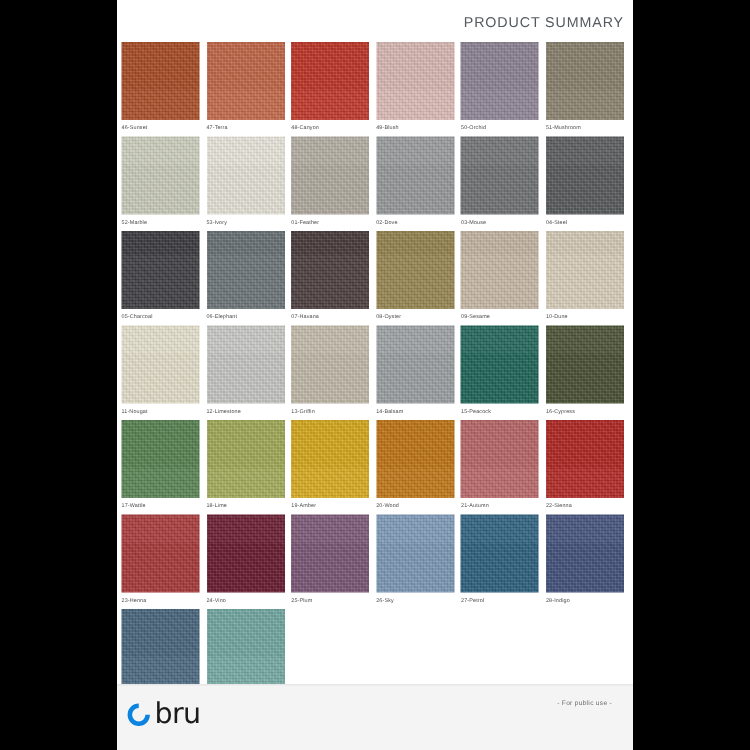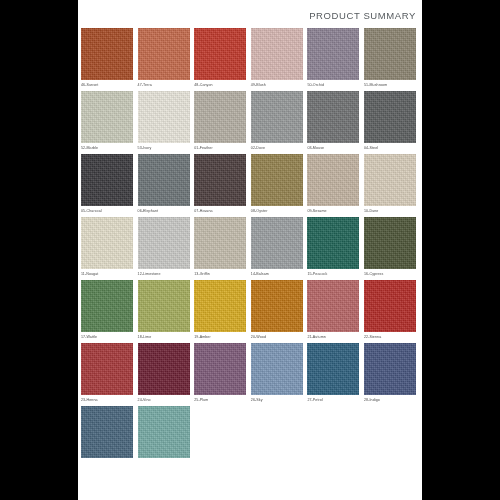--- a/index.html
+++ b/index.html
@@ -285,15 +285,24 @@
             <div class="swatch-chip" title="" style="background: rgb(71, 100, 124);"></div>
             <div class="swatch-label"></div>
           </div>
           <div class="swatch-cell">
             <div class="swatch-chip" title="" style="background: rgb(117, 170, 164);"></div>
             <div class="swatch-label"></div>
           </div>
         </div>
       </div>
 
+    <div class="footer">
+      <div class="logo">
+        <svg class="logo-mark" viewBox="0 0 24 24">
+          <path d="M12 2.6 A9.4 9.4 0 1 0 21.4 12 L17.6 12 A5.6 5.6 0 1 1 12 6.4 Z" fill="#0a84e0"></path>
+        </svg>
+        <span class="logo-word">bru</span>
+      </div>
+      <div class="footer-note">- For public use -</div>
+    </div>
 
   </div>
 </div>
 
 </body></html>

